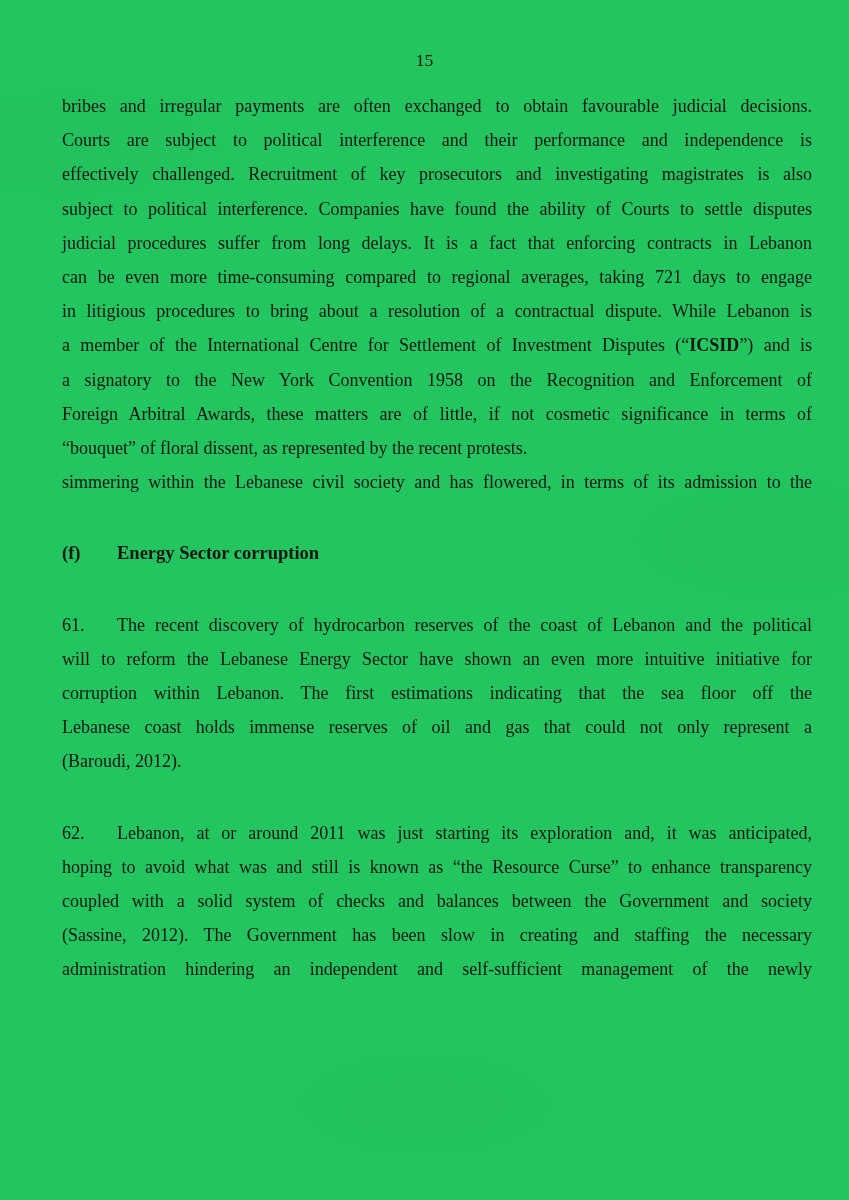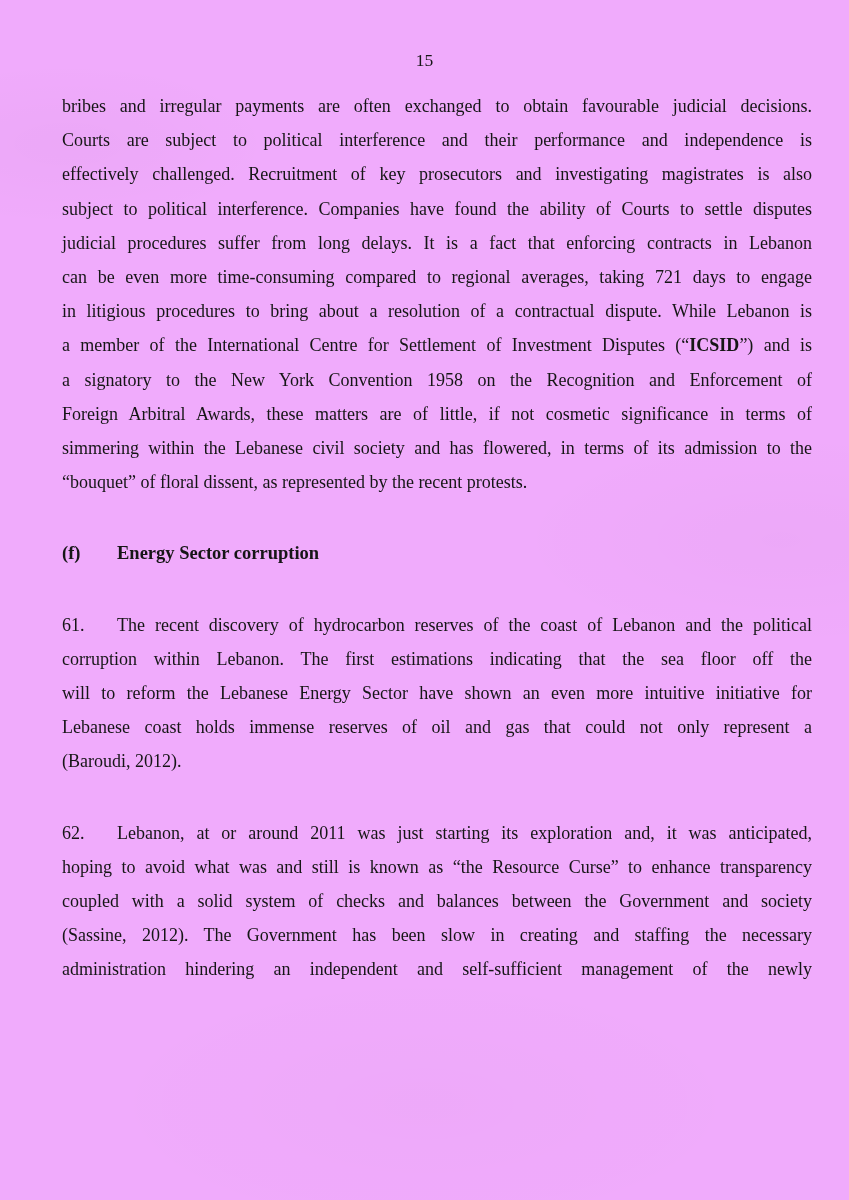--- a/index.html
+++ b/index.html
@@ -4,21 +4,21 @@
 <style>
   html, body {
     margin: 0;
     padding: 0;
     background: #ffffff;
   }
   .page {
     position: relative;
     width: 849px;
     height: 1200px;
-    background: #f0abfc;
+    background: #22c55e;
     overflow: hidden;
     font-family: "Liberation Serif", "DejaVu Serif", serif;
     color: #161616;
   }
   
   .page::before {
     content: "";
     position: absolute;
     inset: 0;
     pointer-events: none;
@@ -74,28 +74,28 @@
         <div class="line">bribes and irregular payments are often exchanged to obtain favourable judicial decisions.</div>
         <div class="line">Courts are subject to political interference and their performance and independence is</div>
         <div class="line">effectively challenged.  Recruitment of key prosecutors and investigating magistrates is also</div>
         <div class="line">subject to political interference.  Companies have found the ability of Courts to settle disputes</div>
         <div class="line">judicial procedures suffer from long delays.  It is a fact that enforcing contracts in Lebanon</div>
         <div class="line">can be even more time-consuming compared to regional averages, taking 721 days to engage</div>
         <div class="line">in litigious procedures to bring about a resolution of a contractual dispute.  While Lebanon is</div>
         <div class="line">a member of the International Centre for Settlement of Investment Disputes (“<b>ICSID</b>”) and is</div>
         <div class="line">a signatory to the New York Convention 1958 on the Recognition and Enforcement of</div>
         <div class="line">Foreign Arbitral Awards,  these matters are of little, if not cosmetic significance in terms of</div>
+        <div class="line plain">“bouquet” of floral dissent, as represented by the recent protests.</div>
         <div class="line">simmering within the Lebanese civil society and has flowered, in terms of its admission to the</div>
-        <div class="line plain">“bouquet” of floral dissent, as represented by the recent protests.</div>
       </div>
       <div class="block heading line plain"><span class="pnum">(f)</span><span>Energy Sector corruption</span></div>
       <div class="block para">
         <div class="line"><span class="pnum">61.</span>The recent discovery of hydrocarbon reserves of the coast of Lebanon and the political</div>
+        <div class="line">will to reform the Lebanese Energy Sector have shown an even more intuitive initiative for</div>
         <div class="line">corruption within Lebanon.  The first estimations indicating that the sea floor off the</div>
-        <div class="line">will to reform the Lebanese Energy Sector have shown an even more intuitive initiative for</div>
         <div class="line">Lebanese coast holds immense reserves of oil and gas that could not only represent a</div>
         <div class="line plain">(Baroudi, 2012).</div>
       </div>
       <div class="block para">
         <div class="line"><span class="pnum">62.</span>Lebanon, at or around 2011 was just starting its exploration and, it was anticipated,</div>
         <div class="line">hoping to avoid what was and still is known as “the Resource Curse” to enhance transparency</div>
         <div class="line">coupled with a solid system of checks and balances between the Government and society</div>
         <div class="line">(Sassine, 2012).  The Government has been slow in creating and staffing the necessary</div>
         <div class="line">administration hindering an independent and self-sufficient management of the newly</div>
       </div>

